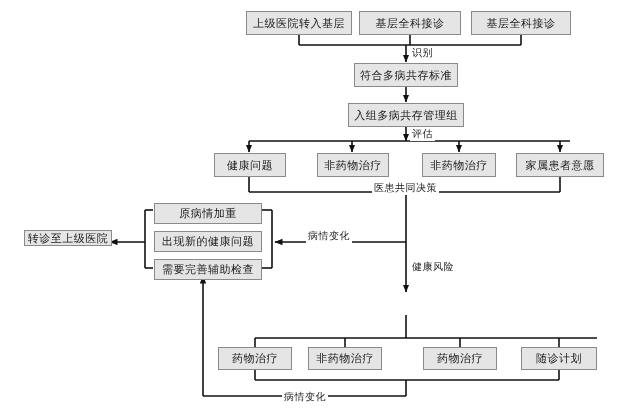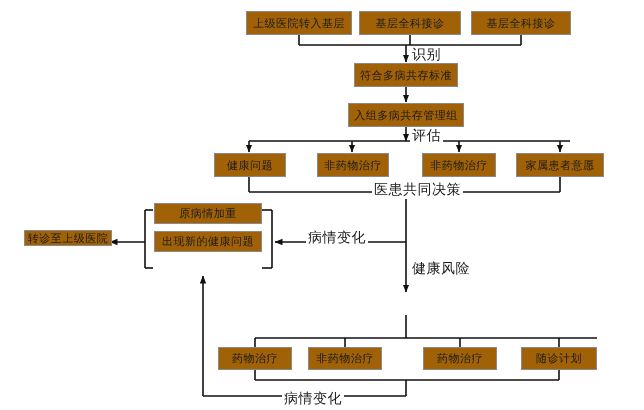--- a/index.html
+++ b/index.html
@@ -7,34 +7,34 @@
     width:644px;height:410px;
     background:#ffffff;
     font-family:"Liberation Sans","DejaVu Sans",sans-serif;
     overflow:hidden;
   }
   #stage{position:relative;width:644px;height:410px;}
   svg#wires{position:absolute;left:0;top:0;width:644px;height:410px;}
   .node{
     position:absolute;
     box-sizing:border-box;
-    background:#a16207;
+    background:#e5e5e5;
     border:1px solid #8a8a8a;
     color:#1a1a1a;
     font-size:11px;
     line-height:1;
     display:flex;
     align-items:center;
     justify-content:center;
     white-space:nowrap;
     letter-spacing:0.5px;
   }
   .edge-label{
     position:absolute;
-    font-size:14px;
+    font-size:10px;
     color:#1a1a1a;
     background:#ffffff;
     padding:0 2px;
     white-space:nowrap;
     letter-spacing:0.5px;
   }
 </style>
 </head>
 <body>
 
@@ -126,20 +126,21 @@
   <div class="node" style="left:516px;top:153px;width:88px;height:24px;">家属患者意愿</div>
 
   <div class="edge-label" style="left:372px;top:181px;">医患共同决策</div>
 
   <div class="node" style="left:24px;top:230px;width:88px;height:16px;">转诊至上级医院</div>
 
   <div class="node" style="left:154px;top:203px;width:108px;height:21px;">原病情加重</div>
 
   <div class="node" style="left:154px;top:231px;width:108px;height:21px;">出现新的健康问题</div>
 
+  <div class="node" style="left:154px;top:259px;width:108px;height:21px;">需要完善辅助检查</div>
 
   <div class="edge-label" style="left:306px;top:229px;">病情变化</div>
 
   <div class="edge-label" style="left:410px;top:260px;">健康风险</div>
 
 
   <div class="node" style="left:218px;top:347px;width:74px;height:23px;">药物治疗</div>
 
   <div class="node" style="left:308px;top:347px;width:74px;height:23px;">非药物治疗</div>
 

